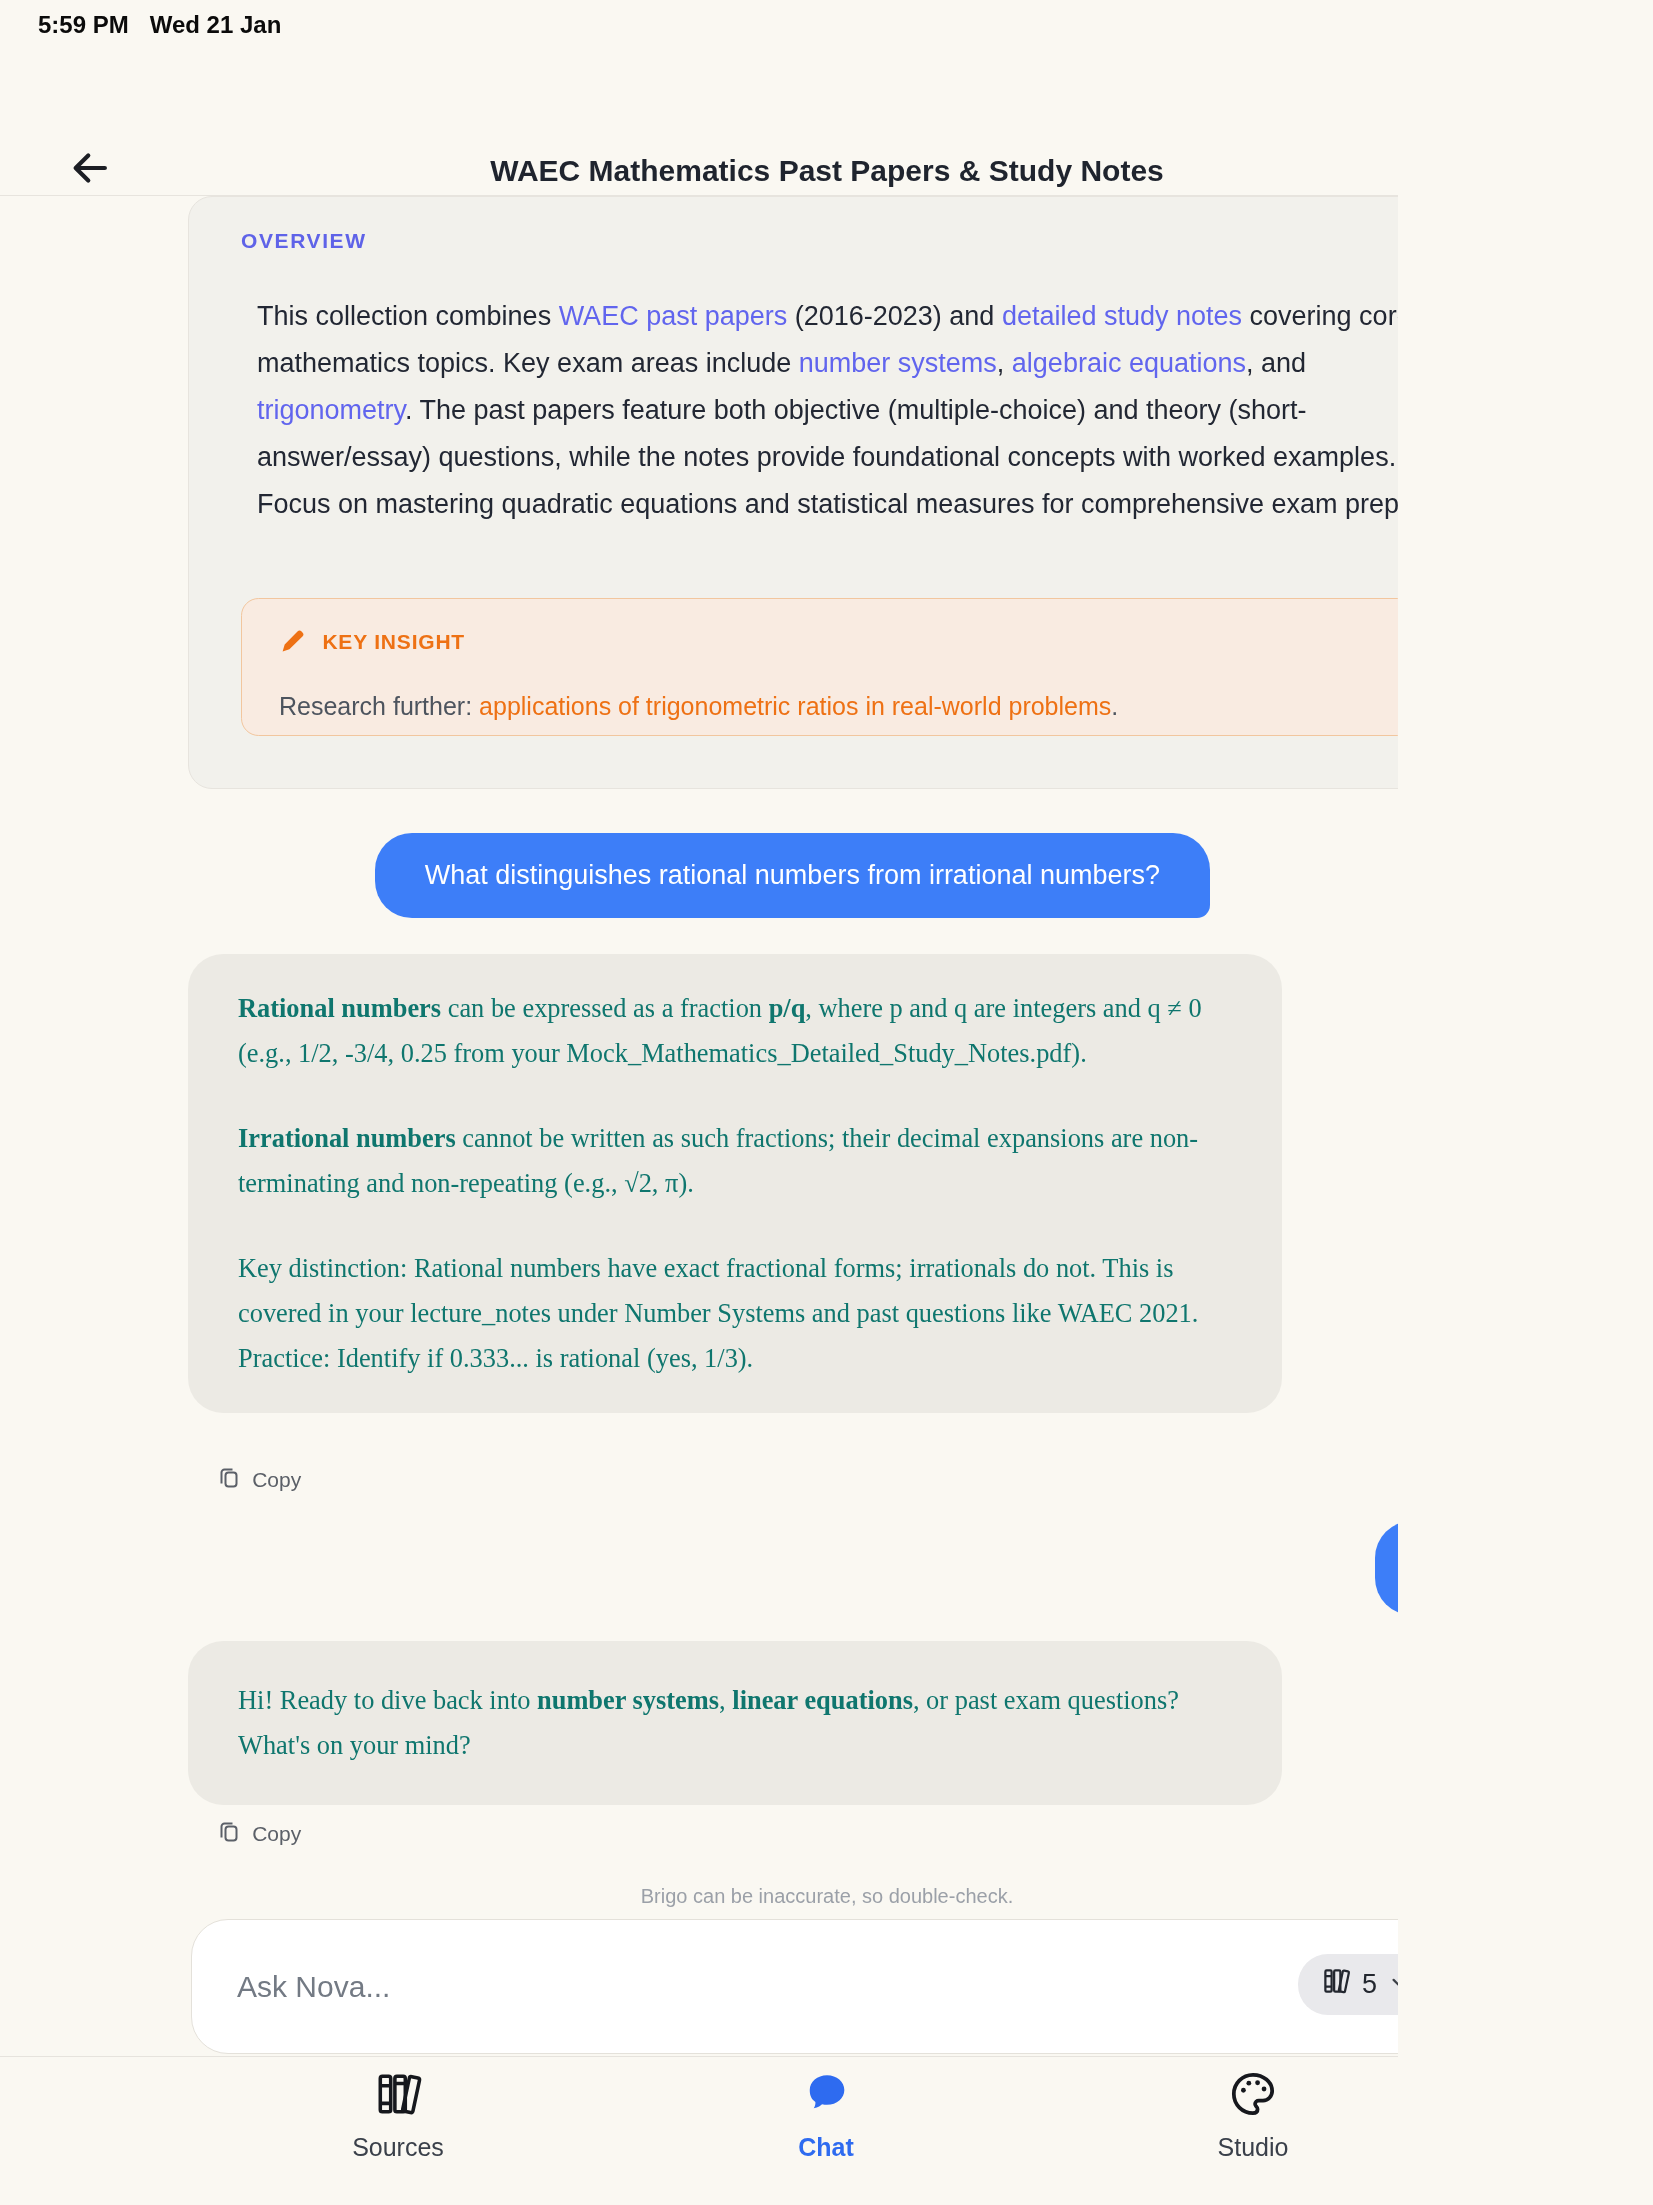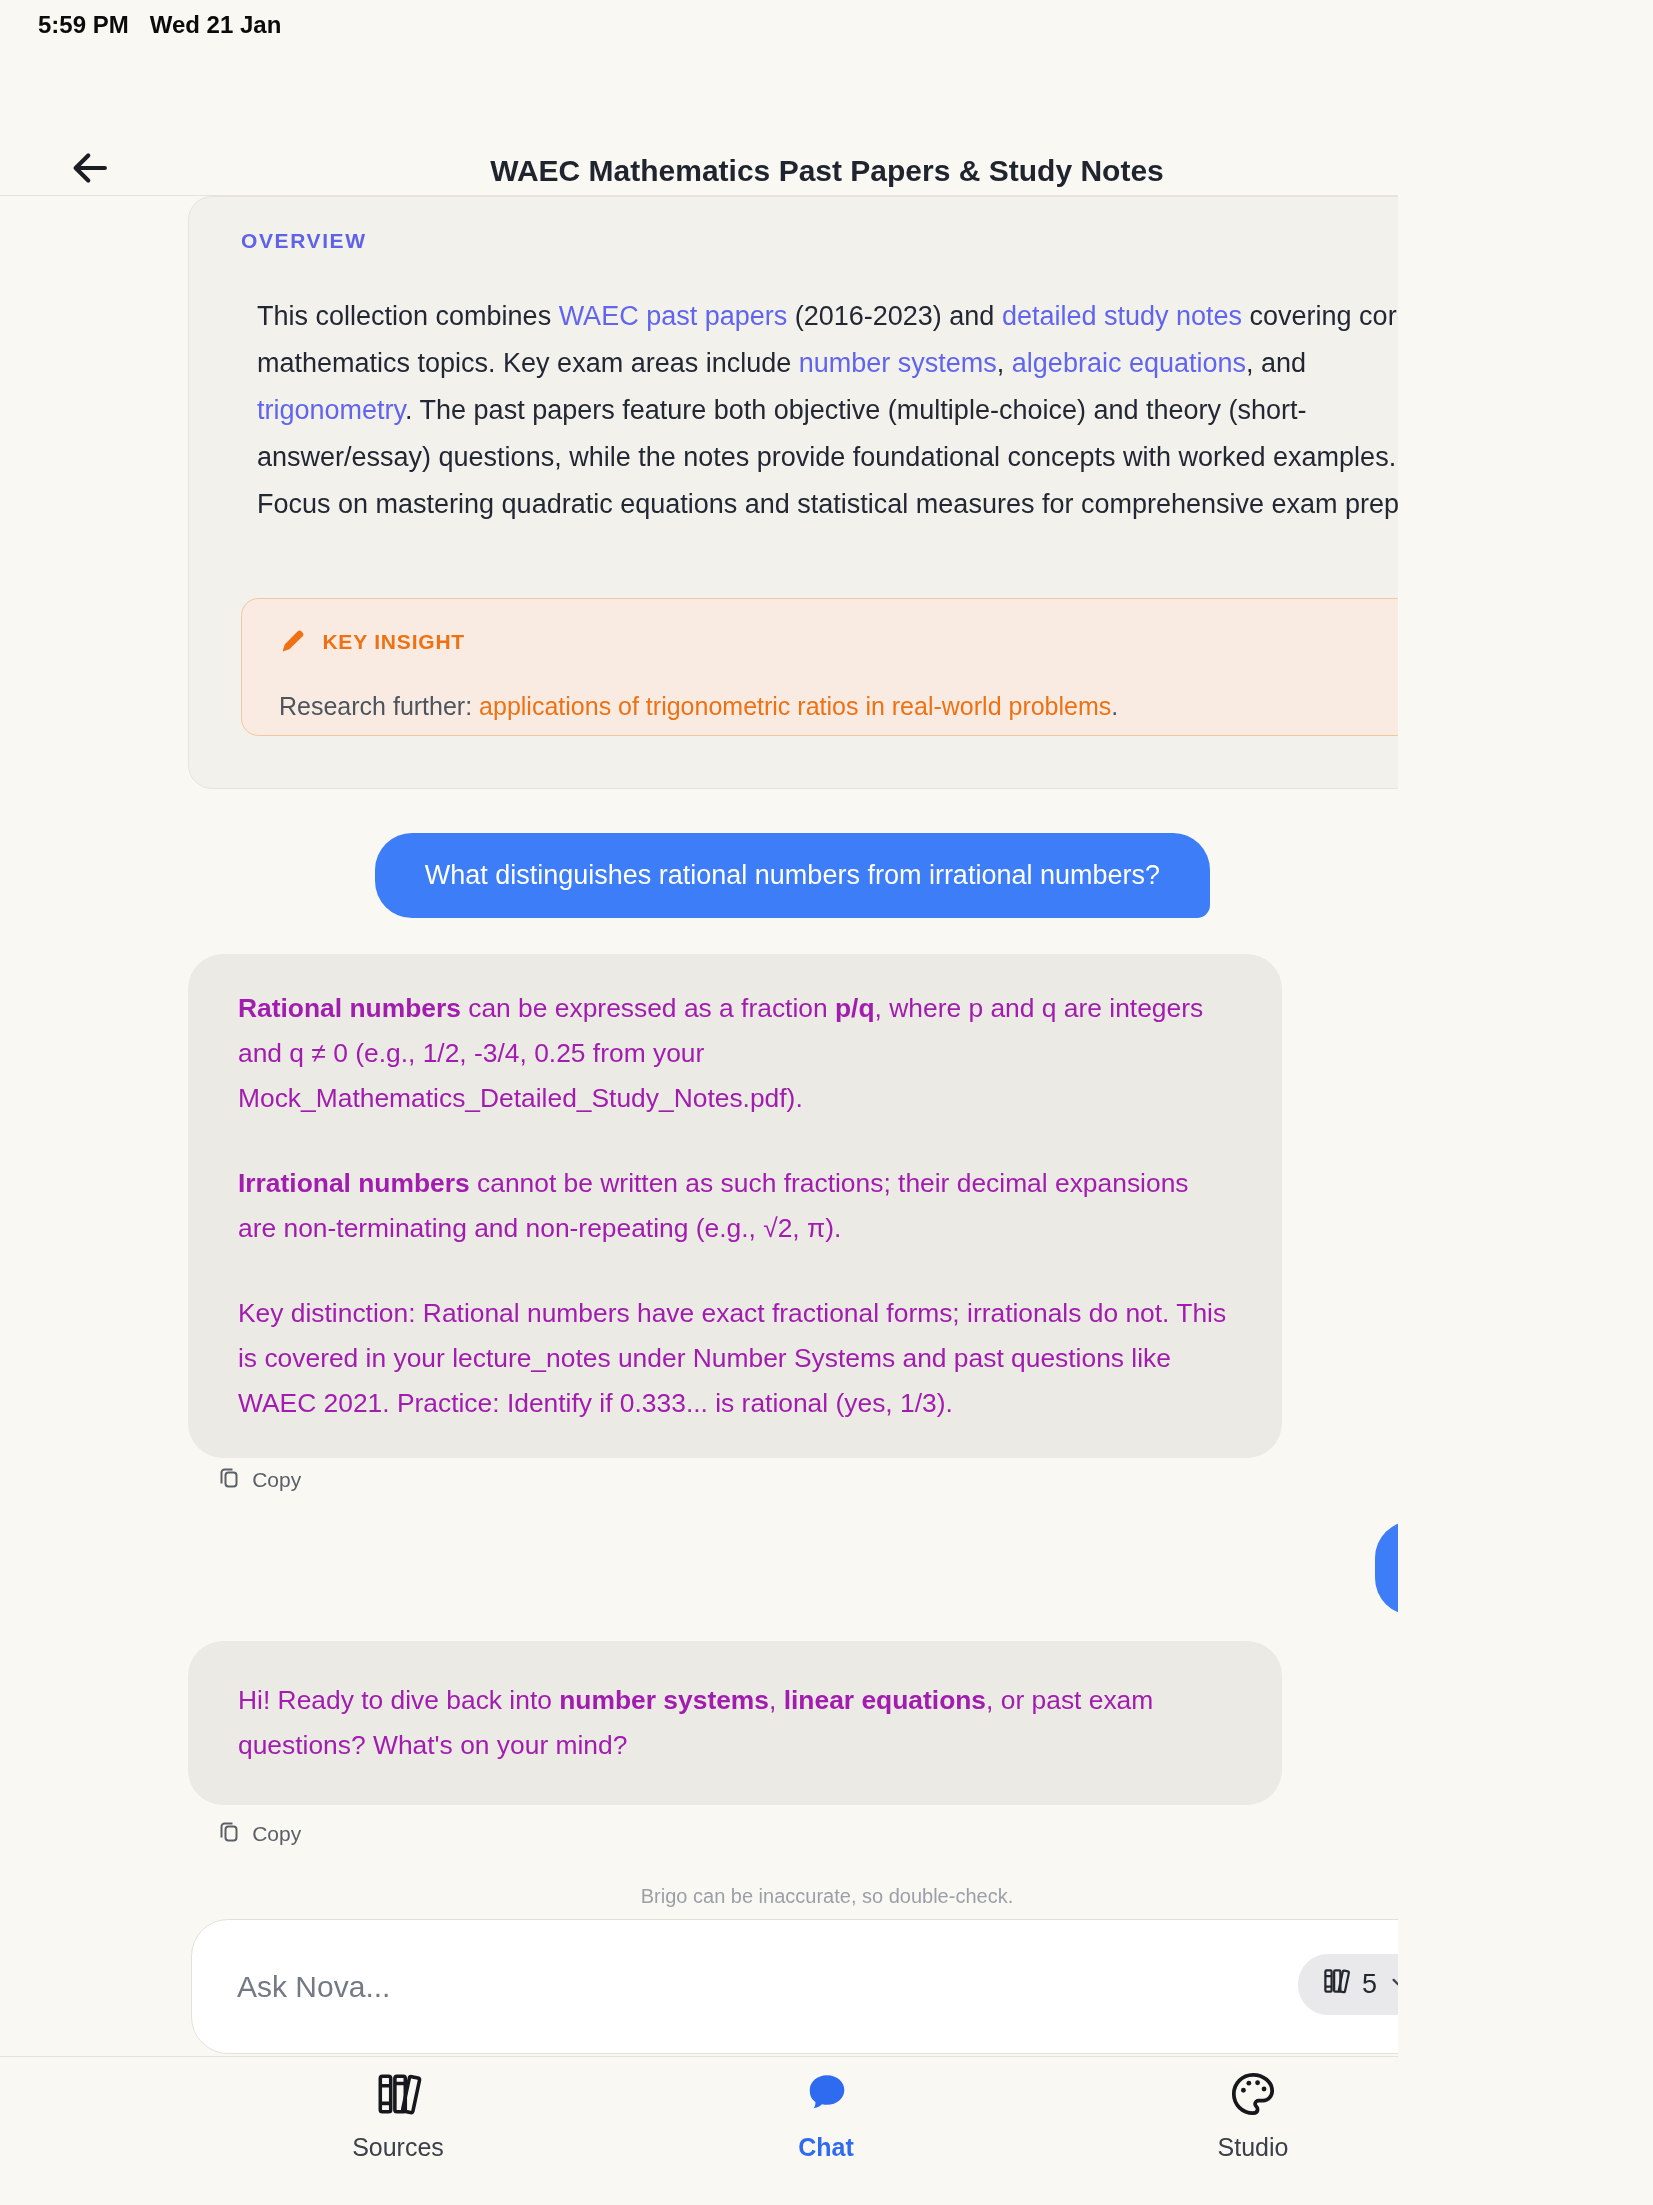--- a/index.html
+++ b/index.html
@@ -27,21 +27,21 @@
   .key-insight{position:absolute;left:52px;top:401px;width:1174px;height:138px;background:#F9EBE1;border:1.6px solid #F2C69E;border-radius:17.6px;box-sizing:border-box;padding:27px 37px;}
   .ki-head{display:flex;align-items:center;gap:14.4px;margin-bottom:34px;}
   .ki-label{font-size:21px;font-weight:700;letter-spacing:0.8px;color:#EE7114;}
   .ki-text{font-size:25px;color:#4D545E;margin:0;}
   .ki-link{color:#EE7114;cursor:pointer;}
 
   
   .bubble-user{position:absolute;background:#3D7EF8;color:#fff;font-size:27px;}
   .user-1{right:188px;top:833px;height:85px;line-height:85px;padding:0 50px;border-radius:37px 37px 13px 37px;}
   .user-2{left:1375px;top:1521px;width:95px;height:94px;line-height:94px;text-align:center;border-radius:37px 11.2px 37px 37px;}
-  .bubble-assistant{position:absolute;left:188px;background:#ECEAE4;border-radius:35px;box-sizing:border-box;color:#a21caf;font-size:26.4px;line-height:45px;}
+  .bubble-assistant{position:absolute;left:188px;background:#ECEAE4;border-radius:35px;box-sizing:border-box;color:#0f766e;font-size:26.4px;line-height:45px;font-family:Liberation Serif, serif;}
   .assist-1{top:954px;width:1094px;padding:32px 50px;}
   .assist-2{top:1641px;width:1094px;padding:37px 50px;}
   .bubble-assistant p{margin:0 0 40px 0;}
   .bubble-assistant p:last-child{margin-bottom:0;}
   .b{font-weight:700;}
 
   .copy-btn{position:absolute;left:217px;display:flex;align-items:center;gap:11.2px;background:none;border:none;cursor:pointer;color:#5B6068;font-size:21px;padding:0;justify-content:space-between;}
   .copy-1{top:1465px;}
   .copy-2{top:1819px;}
 

